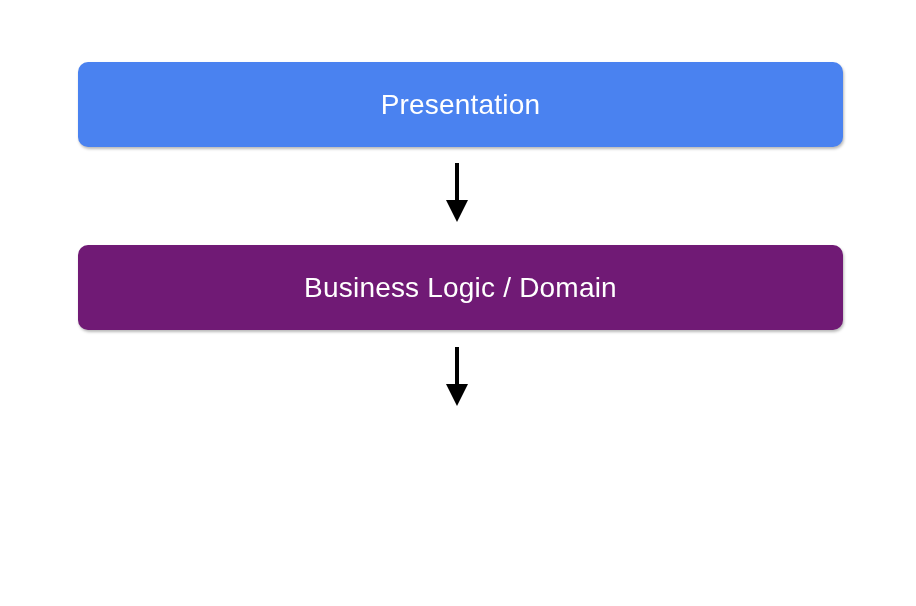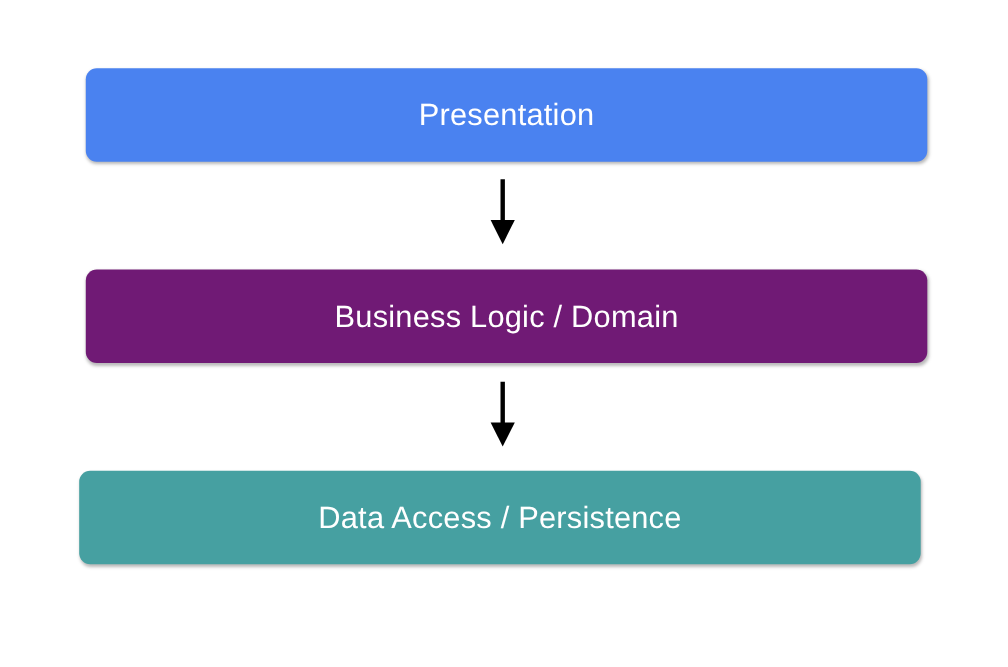--- a/index.html
+++ b/index.html
@@ -4,21 +4,21 @@
 <style>
   html, body {
     margin: 0;
     padding: 0;
     background: #ffffff;
     font-family: "Liberation Sans", sans-serif;
   }
   .canvas {
     position: relative;
     width: 916px;
-    height: 606px;
+    height: 504px;
     background: #ffffff;
     overflow: hidden;
   }
   .layer-box {
     position: absolute;
     width: 765px;
     height: 85px;
     border-radius: 10px;
     display: flex;
     align-items: center;
@@ -60,17 +60,14 @@
 
   <div class="layer-box box-business" style="background-color: #701a75;">
     <span class="layer-label">Business Logic / Domain</span>
   </div>
 
   <svg class="arrow arrow-2" viewBox="0 0 34 66">
     <line x1="17" y1="3" x2="17" y2="43" stroke-width="4" stroke="#000000"></line>
     <polygon points="17,62 6,40 28,40" fill="#000000"></polygon>
   </svg>
 
-  <div class="layer-box box-data" style="background-color: rgb(70, 160, 161);">
-    <span class="layer-label">Data Access / Persistence</span>
-  </div>
 
 </div>
 
 </body></html>

